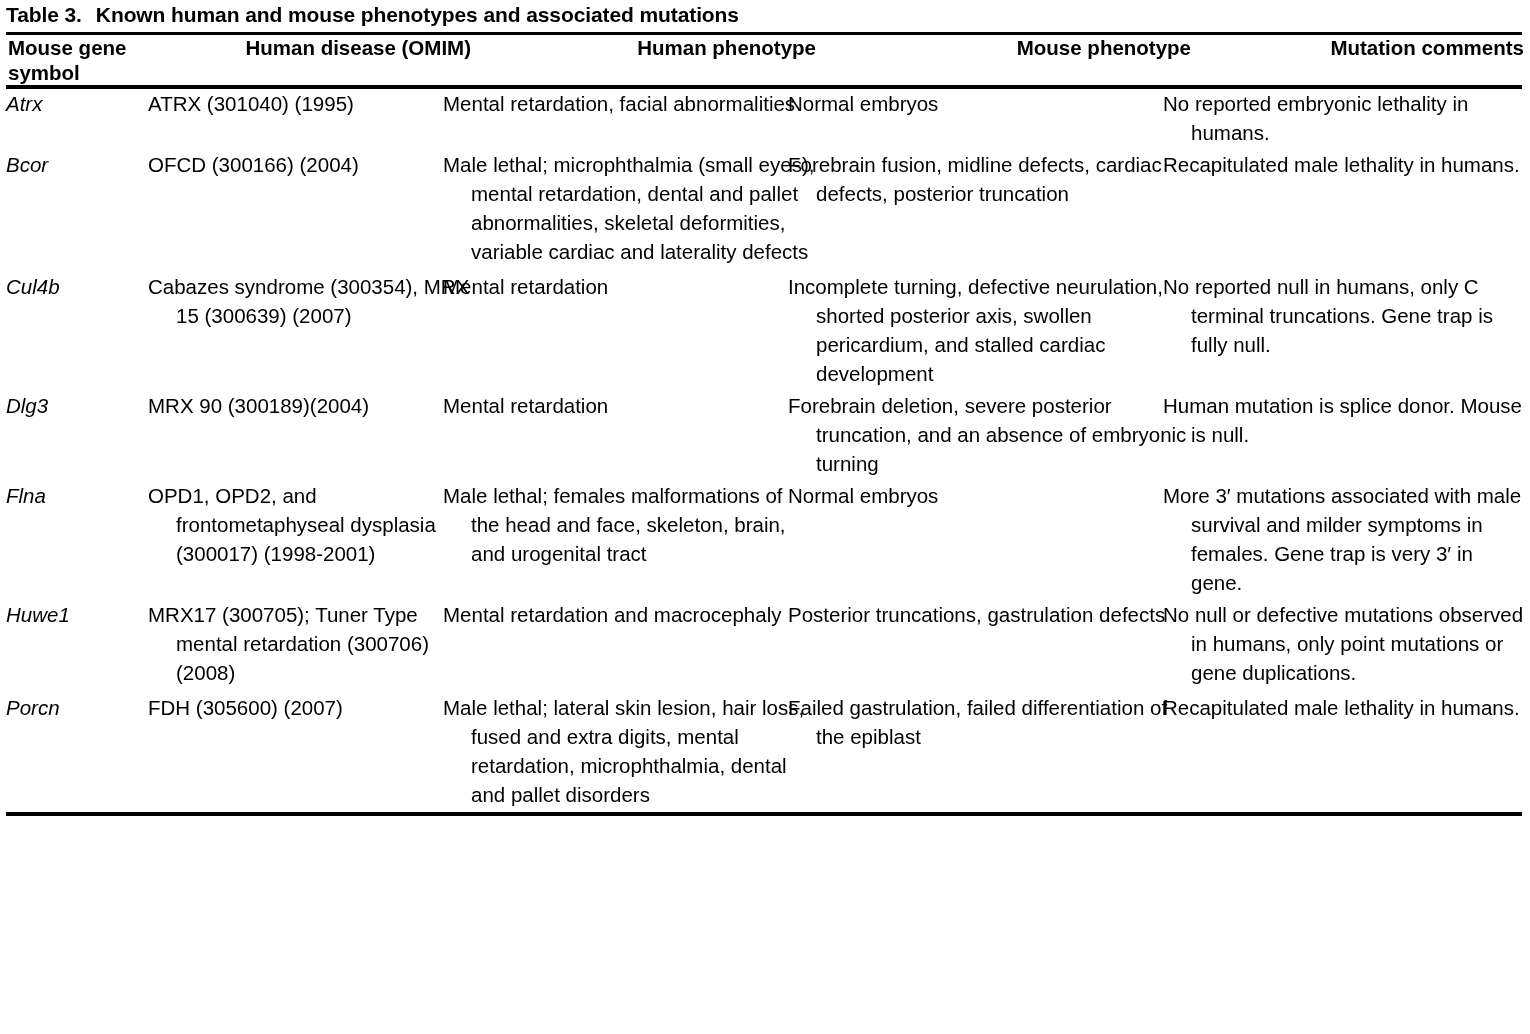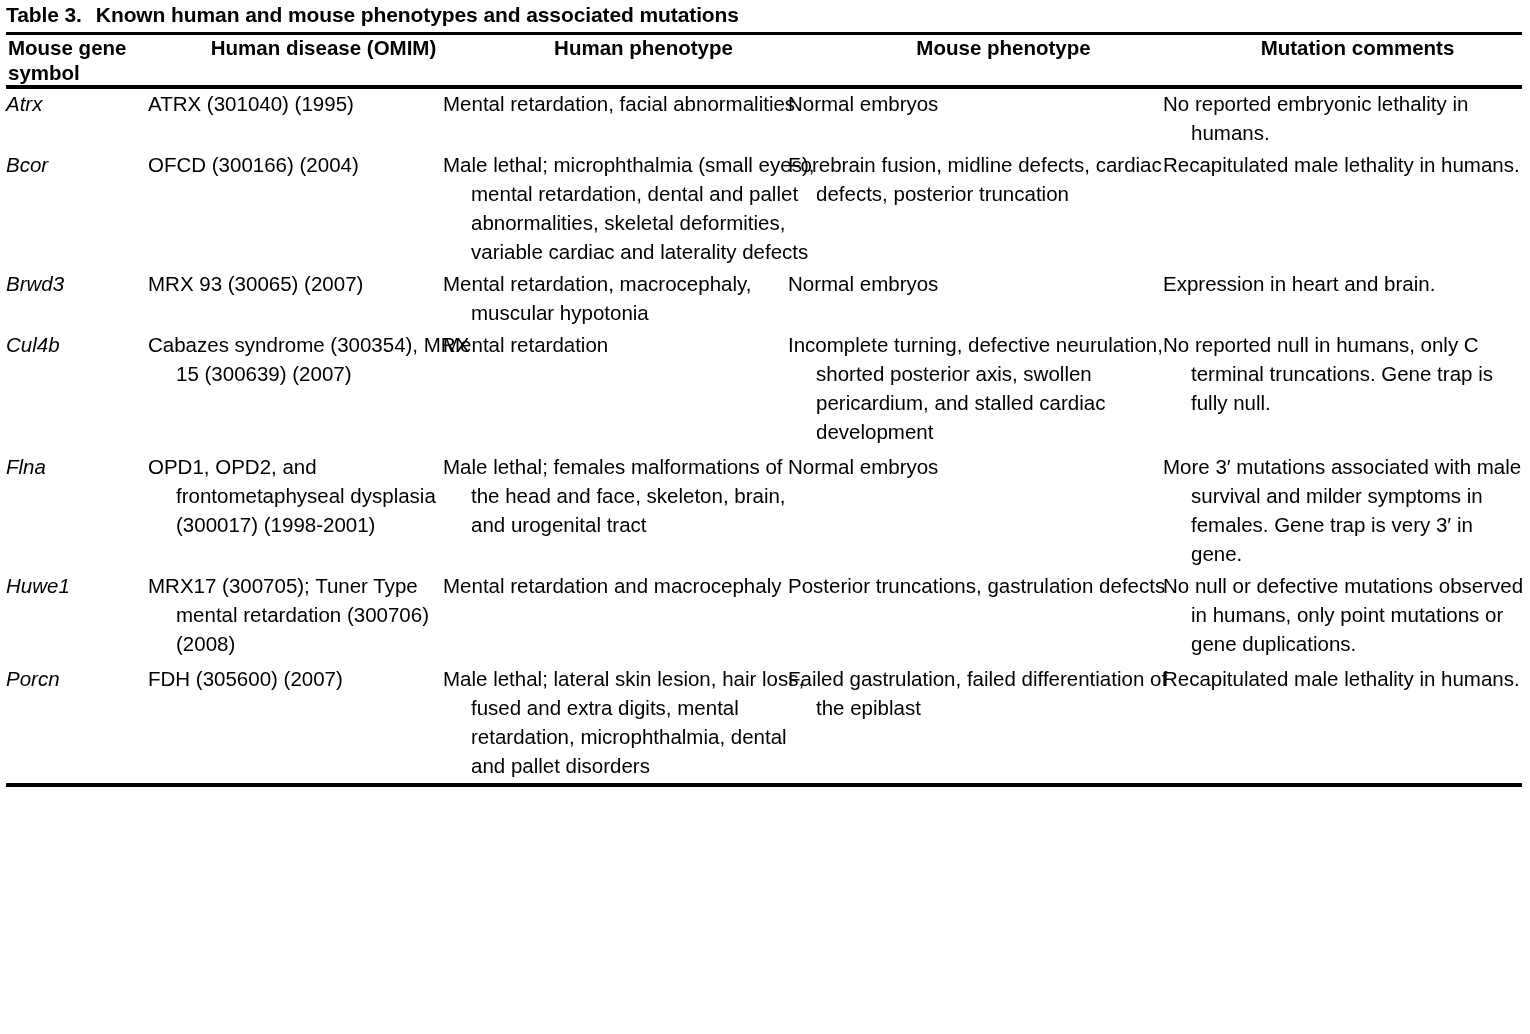--- a/index.html
+++ b/index.html
@@ -56,21 +56,21 @@
     vertical-align: top;
     padding: 0;
     border: none;
   }
   thead th {
     font-weight: bold;
     font-size: 20.5px;
     line-height: 25px;
     padding-top: 12px;
     padding-bottom: 13px;
-    text-align: center;
+    text-align: right;
   }
   thead th.col-gene {
     text-align: left;
     padding-left: 2px;
     margin-top: 35px;
   }
   
   col.c0 { width: 170px; }
   col.c1 { width: 295px; }
   col.c2 { width: 345px; }
@@ -158,40 +158,40 @@
         <tr>
           <td class="gene">Bcor</td>
           <td class="hang cell-omim">OFCD (300166) (2004)</td>
           <td class="hang cell-hp">Male lethal; microphthalmia (small eyes), mental retardation, dental and pallet abnormalities, skeletal deformities, variable cardiac and laterality defects</td>
           <td class="hang cell-mp">Forebrain fusion, midline defects, cardiac defects, posterior truncation</td>
           <td class="hang cell-mc">Recapitulated male lethality in humans.</td>
         </tr>
         <tr class="spacer-row">
           <td colspan="5"></td>
         </tr>
-        <tr>
-          <td class="gene">Brwd3</td>
-          <td class="hang cell-omim">MRX 93 (30065) (2007)</td>
-          <td class="hang cell-hp">Mental retardation, macrocephaly, muscular hypotonia</td>
-          <td class="hang cell-mp">Normal embryos</td>
-          <td class="hang cell-mc">Expression in heart and brain.</td>
-        </tr>
         <tr class="spacer-row">
           <td colspan="5"></td>
         </tr>
         <tr>
           <td class="gene">Cul4b</td>
           <td class="hang cell-omim">Cabazes syndrome (300354), MRX 15 (300639) (2007)</td>
           <td class="hang cell-hp">Mental retardation</td>
           <td class="hang cell-mp">Incomplete turning, defective neurulation, shorted posterior axis, swollen pericardium, and stalled cardiac development</td>
           <td class="hang cell-mc">No reported null in humans, only C terminal truncations. Gene trap is fully null.</td>
         </tr>
         <tr class="spacer-row">
           <td colspan="5"></td>
         </tr>
+        <tr>
+          <td class="gene">Dlg3</td>
+          <td class="hang cell-omim">MRX 90 (300189)(2004)</td>
+          <td class="hang cell-hp">Mental retardation</td>
+          <td class="hang cell-mp">Forebrain deletion, severe posterior truncation, and an absence of embryonic turning</td>
+          <td class="hang cell-mc">Human mutation is splice donor. Mouse is null.</td>
+        </tr>
         <tr class="spacer-row">
           <td colspan="5"></td>
         </tr>
         <tr>
           <td class="gene">Flna</td>
           <td class="hang cell-omim">OPD1, OPD2, and frontometaphyseal dysplasia (300017) (1998-2001)</td>
           <td class="hang cell-hp">Male lethal; females malformations of the head and face, skeleton, brain, and urogenital tract</td>
           <td class="hang cell-mp">Normal embryos</td>
           <td class="hang cell-mc">More 3′ mutations associated with male survival and milder symptoms in females. Gene trap is very 3′ in gene.</td>
         </tr>

